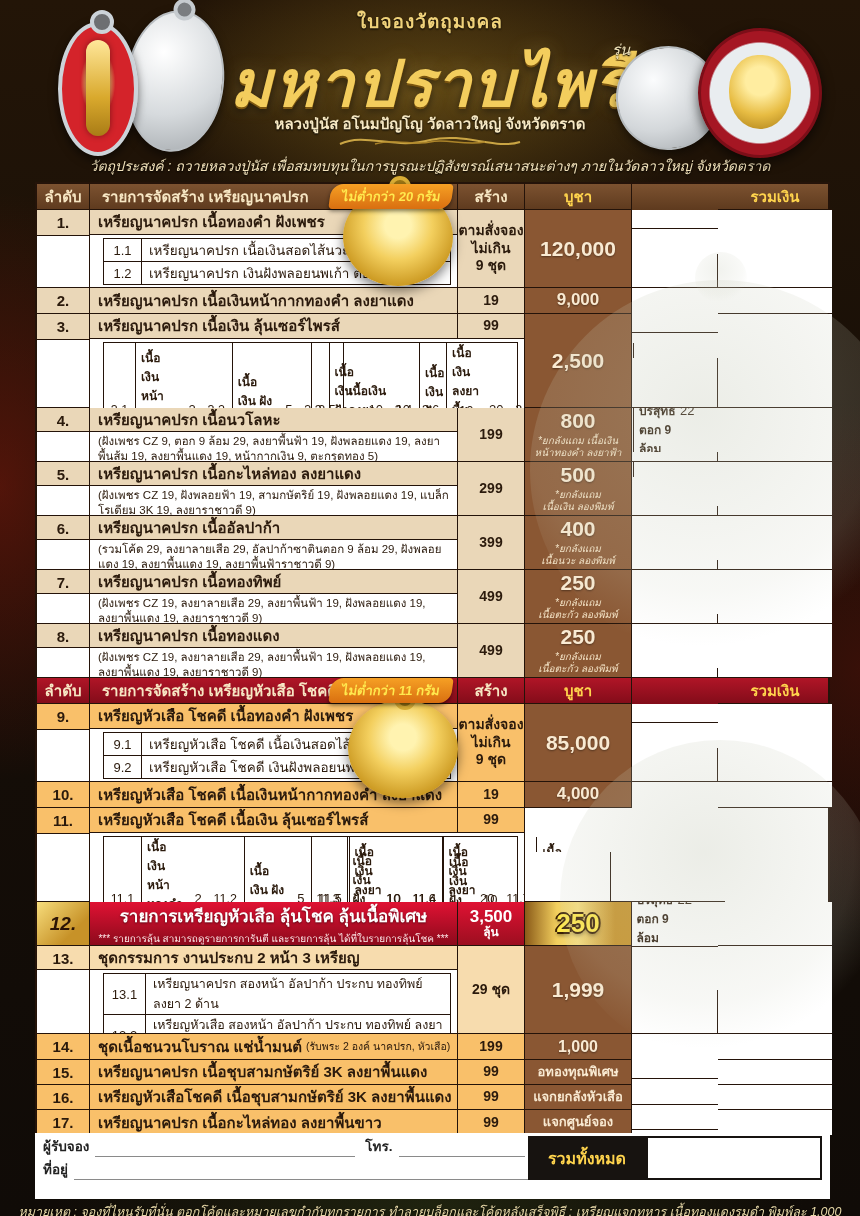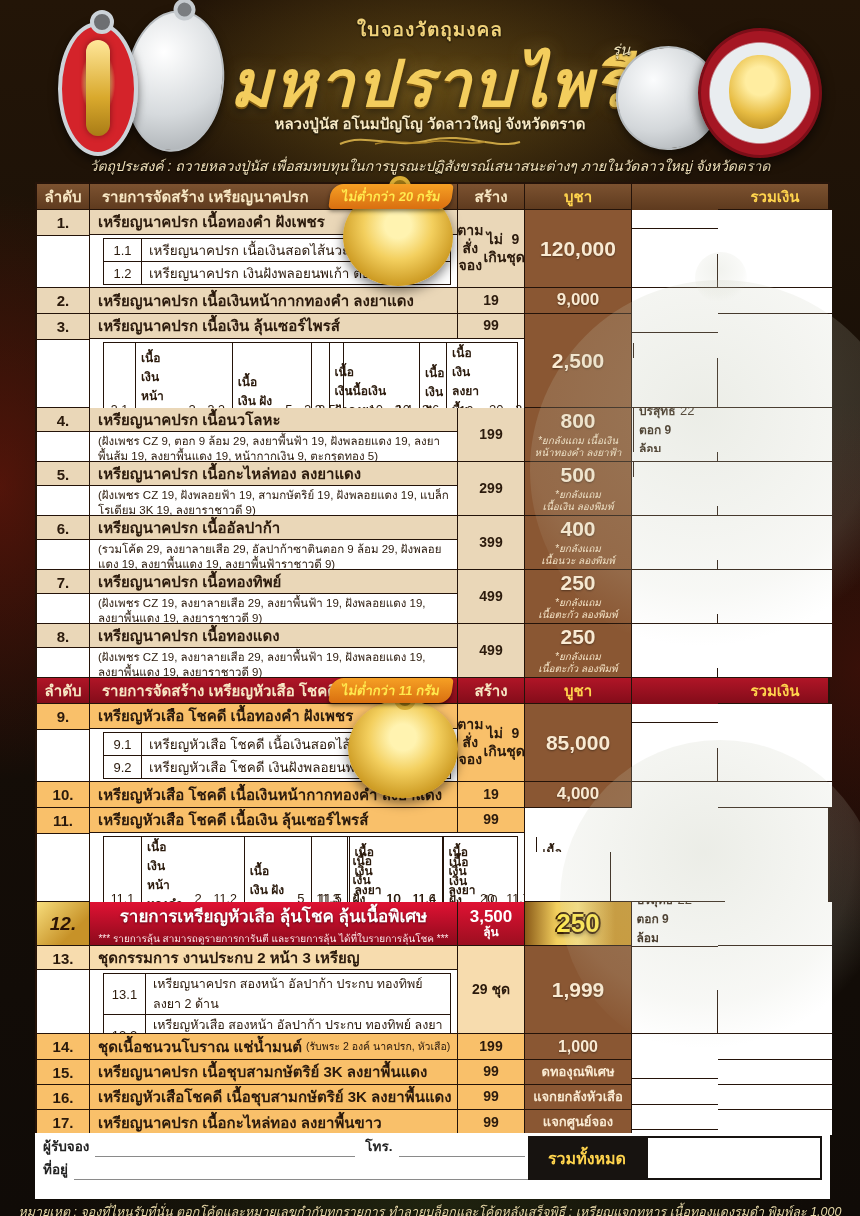--- a/index.html
+++ b/index.html
@@ -20,21 +20,21 @@
   body{font-family:"Liberation Sans","DejaVu Sans",sans-serif;background:#0d0a07;}
   #page{position:relative;width:860px;height:1216px;overflow:hidden;
     background:
       radial-gradient(420px 200px at 50% 90px, rgba(190,150,40,.38), rgba(0,0,0,0) 70%),
       radial-gradient(260px 420px at 0% 40%, rgba(130,25,12,.55), rgba(0,0,0,0) 70%),
       radial-gradient(260px 380px at 100% 55%, rgba(120,20,10,.35), rgba(0,0,0,0) 70%),
       radial-gradient(500px 120px at 50% 1205px, rgba(60,80,30,.35), rgba(0,0,0,0) 75%),
       linear-gradient(#231507, #160e07 45%, #100b07);
   }
   
-  .toptitle{position:absolute;top:14px;left:0;right:0;text-align:center;
+  .toptitle{position:absolute;top:6px;left:0;right:0;text-align:center;
     color:#f0d27a;font-weight:bold;font-size:19px;letter-spacing:1px;
     text-shadow:0 1px 2px #000;}
   .maintitle{position:absolute;top:32px;left:0;right:0;text-align:center;
     font-size:64px;font-weight:bold;font-style:italic;color:#f3cd5d;
     text-shadow:0 2px 0 #7a5510,0 4px 8px rgba(0,0,0,.6),0 0 18px rgba(255,220,120,.25);
     letter-spacing:2px;}
   .runlabel{position:absolute;top:38px;left:612px;color:#efe2b8;font-size:15px;
     font-style:italic;text-shadow:0 1px 2px #000;}
   .subtitle{position:absolute;top:112px;left:0;right:0;text-align:center;
     color:#f6e8c3;font-size:15px;font-weight:bold;text-shadow:0 1px 2px #000;}
@@ -82,21 +82,21 @@
     font-weight:bold;font-size:15px;}
   .hitem{justify-content:flex-start;padding-left:12px;}
   .hgold{color:#ffd44d;}
   .numcell{display:flex;align-items:flex-start;justify-content:center;
     font-weight:bold;font-size:15px;color:#2b1a0c;padding-top:4px;}
   .maincell{display:flex;align-items:center;font-weight:bold;font-size:15px;
     color:#2b1a0c;padding-left:8px;}
   .tanbg{background:var(--tan);}
   .orangebg{background:var(--orange);}
   .olightbg{background:var(--orangelight);}
-  .madecell{display:flex;flex-direction:row;align-items:center;justify-content:center;
+  .madecell{display:flex;flex-direction:column;align-items:center;justify-content:center;
     font-weight:bold;font-size:14px;color:#2b1a0c;text-align:center;line-height:1.25;}
   .pricecell{background:var(--brown);display:flex;flex-direction:column;align-items:center;
     justify-content:center;color:var(--cream);text-align:center;line-height:1.1;}
   .pnum{font-weight:bold;font-size:21px;text-shadow:0 1px 2px rgba(0,0,0,.4);}
   .pnote{font-size:10px;line-height:1.25;margin-top:2px;color:#f4e3c6;font-style:italic;}
   .ptext{font-weight:bold;font-size:13px;}
   .blankcell{background:#fff;}
   
   .stack{display:flex;flex-direction:column;}
   .numstack{background:#fff;display:flex;flex-direction:column;}
@@ -571,21 +571,21 @@
         </div>
       <div class="c w-qty blankcell"></div>
       <div class="c w-total blankcell"></div>
     </div>
 
     <div class="trow" style="height:25px">
       <div class="c w-no numcell orangebg">15.</div>
       <div class="c w-item maincell orangebg">เหรียญนาคปรก เนื้อชุบสามกษัตริย์ 3K ลงยาพื้นแดง</div>
       <div class="c w-made madecell orangebg">99</div>
       <div class="c w-price pricecell">
-          <span class="ptext">ดทองุณพิเศษ</span>
+          <span class="ptext">อทองทุณพิเศษ</span>
         </div>
       <div class="c w-qty blankcell"></div>
       <div class="c w-total blankcell"></div>
     </div>
     <div class="trow" style="height:25px">
       <div class="c w-no numcell orangebg">16.</div>
       <div class="c w-item maincell orangebg">เหรียญหัวเสือโชคดี เนื้อชุบสามกษัตริย์ 3K ลงยาพื้นแดง</div>
       <div class="c w-made madecell orangebg">99</div>
       <div class="c w-price pricecell">
           <span class="ptext">แจกยกลังหัวเสือ</span>

